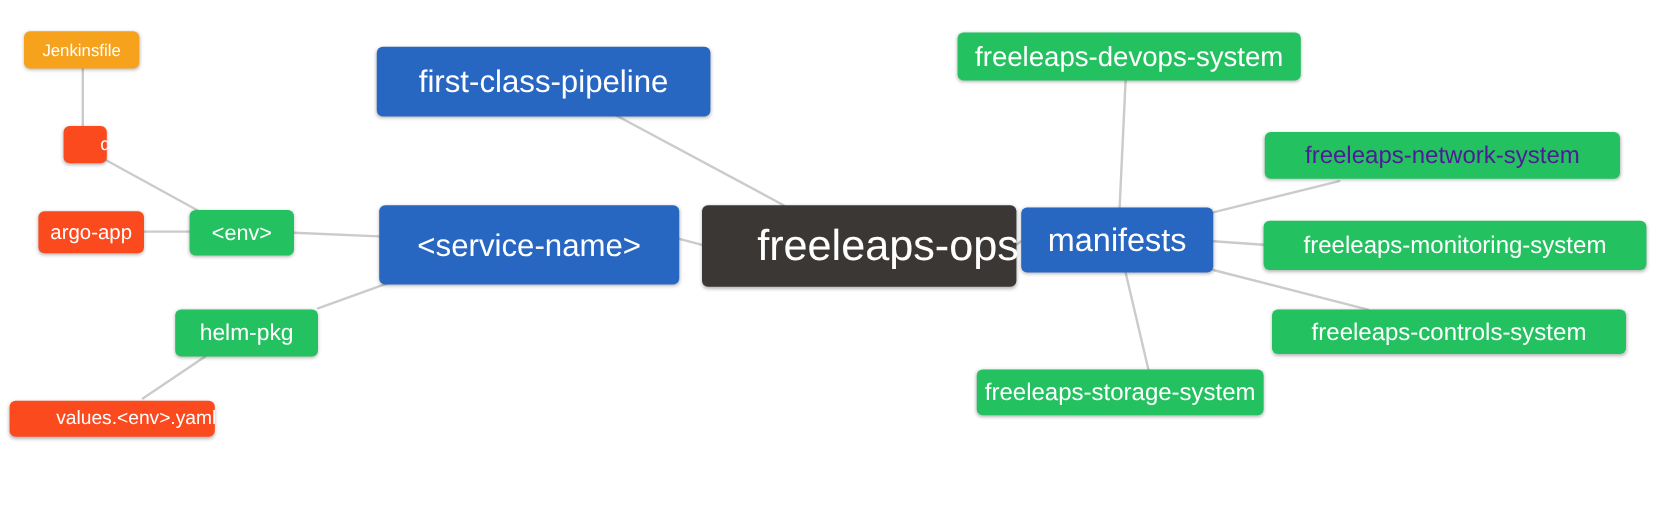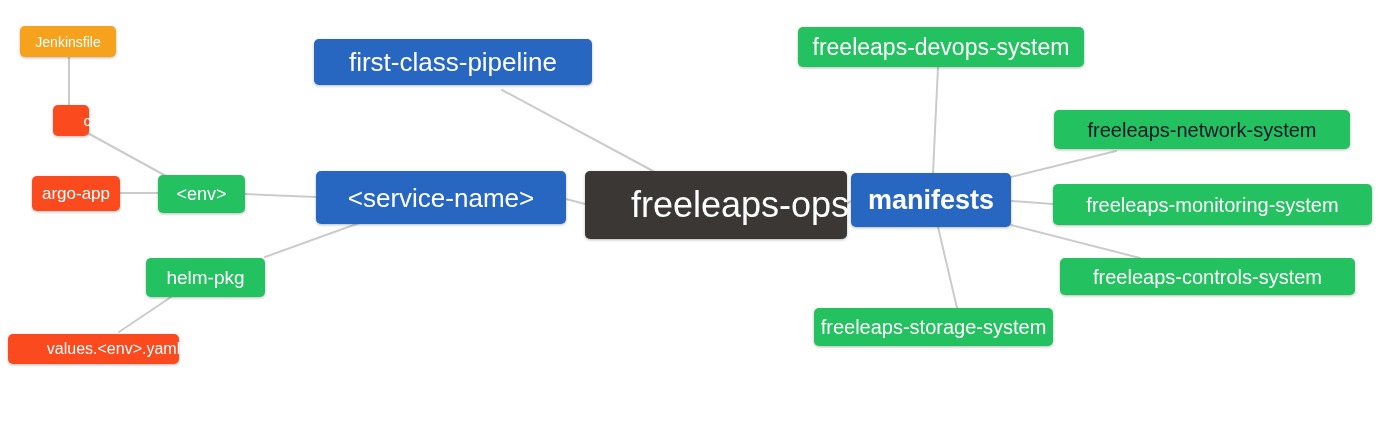--- a/index.html
+++ b/index.html
@@ -54,24 +54,24 @@
       <line x1="1011" y1="177" x2="1116" y2="151" stroke="#CBCBCB" stroke-width="2" stroke-linecap="round"></line>
       <line x1="1011" y1="201" x2="1053" y2="204" stroke="#CBCBCB" stroke-width="2" stroke-linecap="round"></line>
       <line x1="1011" y1="225" x2="1140" y2="258" stroke="#CBCBCB" stroke-width="2" stroke-linecap="round"></line>
       <line x1="938" y1="227" x2="957" y2="308" stroke="#CBCBCB" stroke-width="2" stroke-linecap="round"></line>
     </svg>
 
 <div class="node" style="left: 20px; top: 26px; width: 96px; height: 31px; font-size: 14px; background: rgb(246, 162, 29); color: rgb(255, 255, 255);">Jenkinsfile</div>
     <div class="node" style="left: 53px; top: 105px; width: 32px; height: 31px; font-size: 15px; background: rgb(251, 74, 30); color: rgb(255, 255, 255); padding-left: 36px;">ci</div>
     <div class="node" style="left: 158px; top: 175px; width: 87px; height: 38px; font-size: 18px; background: rgb(36, 193, 97); color: rgb(255, 255, 255);">&lt;env&gt;</div>
     <div class="node" style="left: 32px; top: 176px; width: 88px; height: 35px; font-size: 17px; background: rgb(251, 74, 30); color: rgb(255, 255, 255);">argo-app</div>
-    <div class="node" style="left: 316px; top: 171px; width: 250px; height: 53px; font-size: 26px; background: rgb(39, 103, 194); color: rgb(255, 255, 255);">&lt;service-name&gt;</div>
-    <div class="node" style="left: 314px; top: 39px; width: 278px; height: 46px; font-size: 26px; background: rgb(39, 103, 194); color: rgb(255, 255, 255);">first-class-pipeline</div>
+    <div class="node" style="left: 316px; top: 171px; width: 250px; height: 66px; font-size: 26px; background: rgb(39, 103, 194); color: rgb(255, 255, 255);">&lt;service-name&gt;</div>
+    <div class="node" style="left: 314px; top: 39px; width: 278px; height: 58px; font-size: 26px; background: rgb(39, 103, 194); color: rgb(255, 255, 255);">first-class-pipeline</div>
     <div class="node" style="left: 585px; top: 171px; width: 262px; height: 68px; font-size: 36px; background: rgb(59, 55, 53); color: rgb(255, 255, 255); padding-left: 48px;">freeleaps-ops</div>
-    <div class="node" style="left: 851px; top: 173px; width: 160px; height: 54px; font-size: 27px; background: rgb(39, 103, 194); color: rgb(255, 255, 255); font-weight: bold;">manifests</div>
+    <div class="node" style="left: 851px; top: 173px; width: 160px; height: 54px; font-size: 27px; background: rgb(39, 103, 194); color: rgb(255, 255, 255);">manifests</div>
     <div class="node" style="left: 798px; top: 27px; width: 286px; height: 40px; font-size: 23px; background: rgb(36, 193, 97); color: rgb(255, 255, 255);">freeleaps-devops-system</div>
-    <div class="node" style="left: 1054px; top: 110px; width: 296px; height: 39px; font-size: 20px; background: rgb(36, 193, 97); color: #0f172a;">freeleaps-network-system</div>
+    <div class="node" style="left: 1054px; top: 110px; width: 296px; height: 39px; font-size: 20px; background: rgb(36, 193, 97); color: #4c1d95;">freeleaps-network-system</div>
     <div class="node" style="left: 1053px; top: 184px; width: 319px; height: 41px; font-size: 20px; background: rgb(36, 193, 97); color: rgb(255, 255, 255);">freeleaps-monitoring-system</div>
     <div class="node" style="left: 1060px; top: 258px; width: 295px; height: 37px; font-size: 20px; background: rgb(36, 193, 97); color: rgb(255, 255, 255);">freeleaps-controls-system</div>
     <div class="node" style="left: 814px; top: 308px; width: 239px; height: 38px; font-size: 20px; background: rgb(36, 193, 97); color: rgb(255, 255, 255);">freeleaps-storage-system</div>
     <div class="node" style="left: 146px; top: 258px; width: 119px; height: 39px; font-size: 19px; background: rgb(36, 193, 97); color: rgb(255, 255, 255);">helm-pkg</div>
     <div class="node" style="left: 8px; top: 334px; width: 171px; height: 30px; font-size: 16px; background: rgb(251, 74, 30); color: rgb(255, 255, 255); padding-left: 40px;">values.&lt;env&gt;.yaml</div>
   </div>
 
 </body></html>

